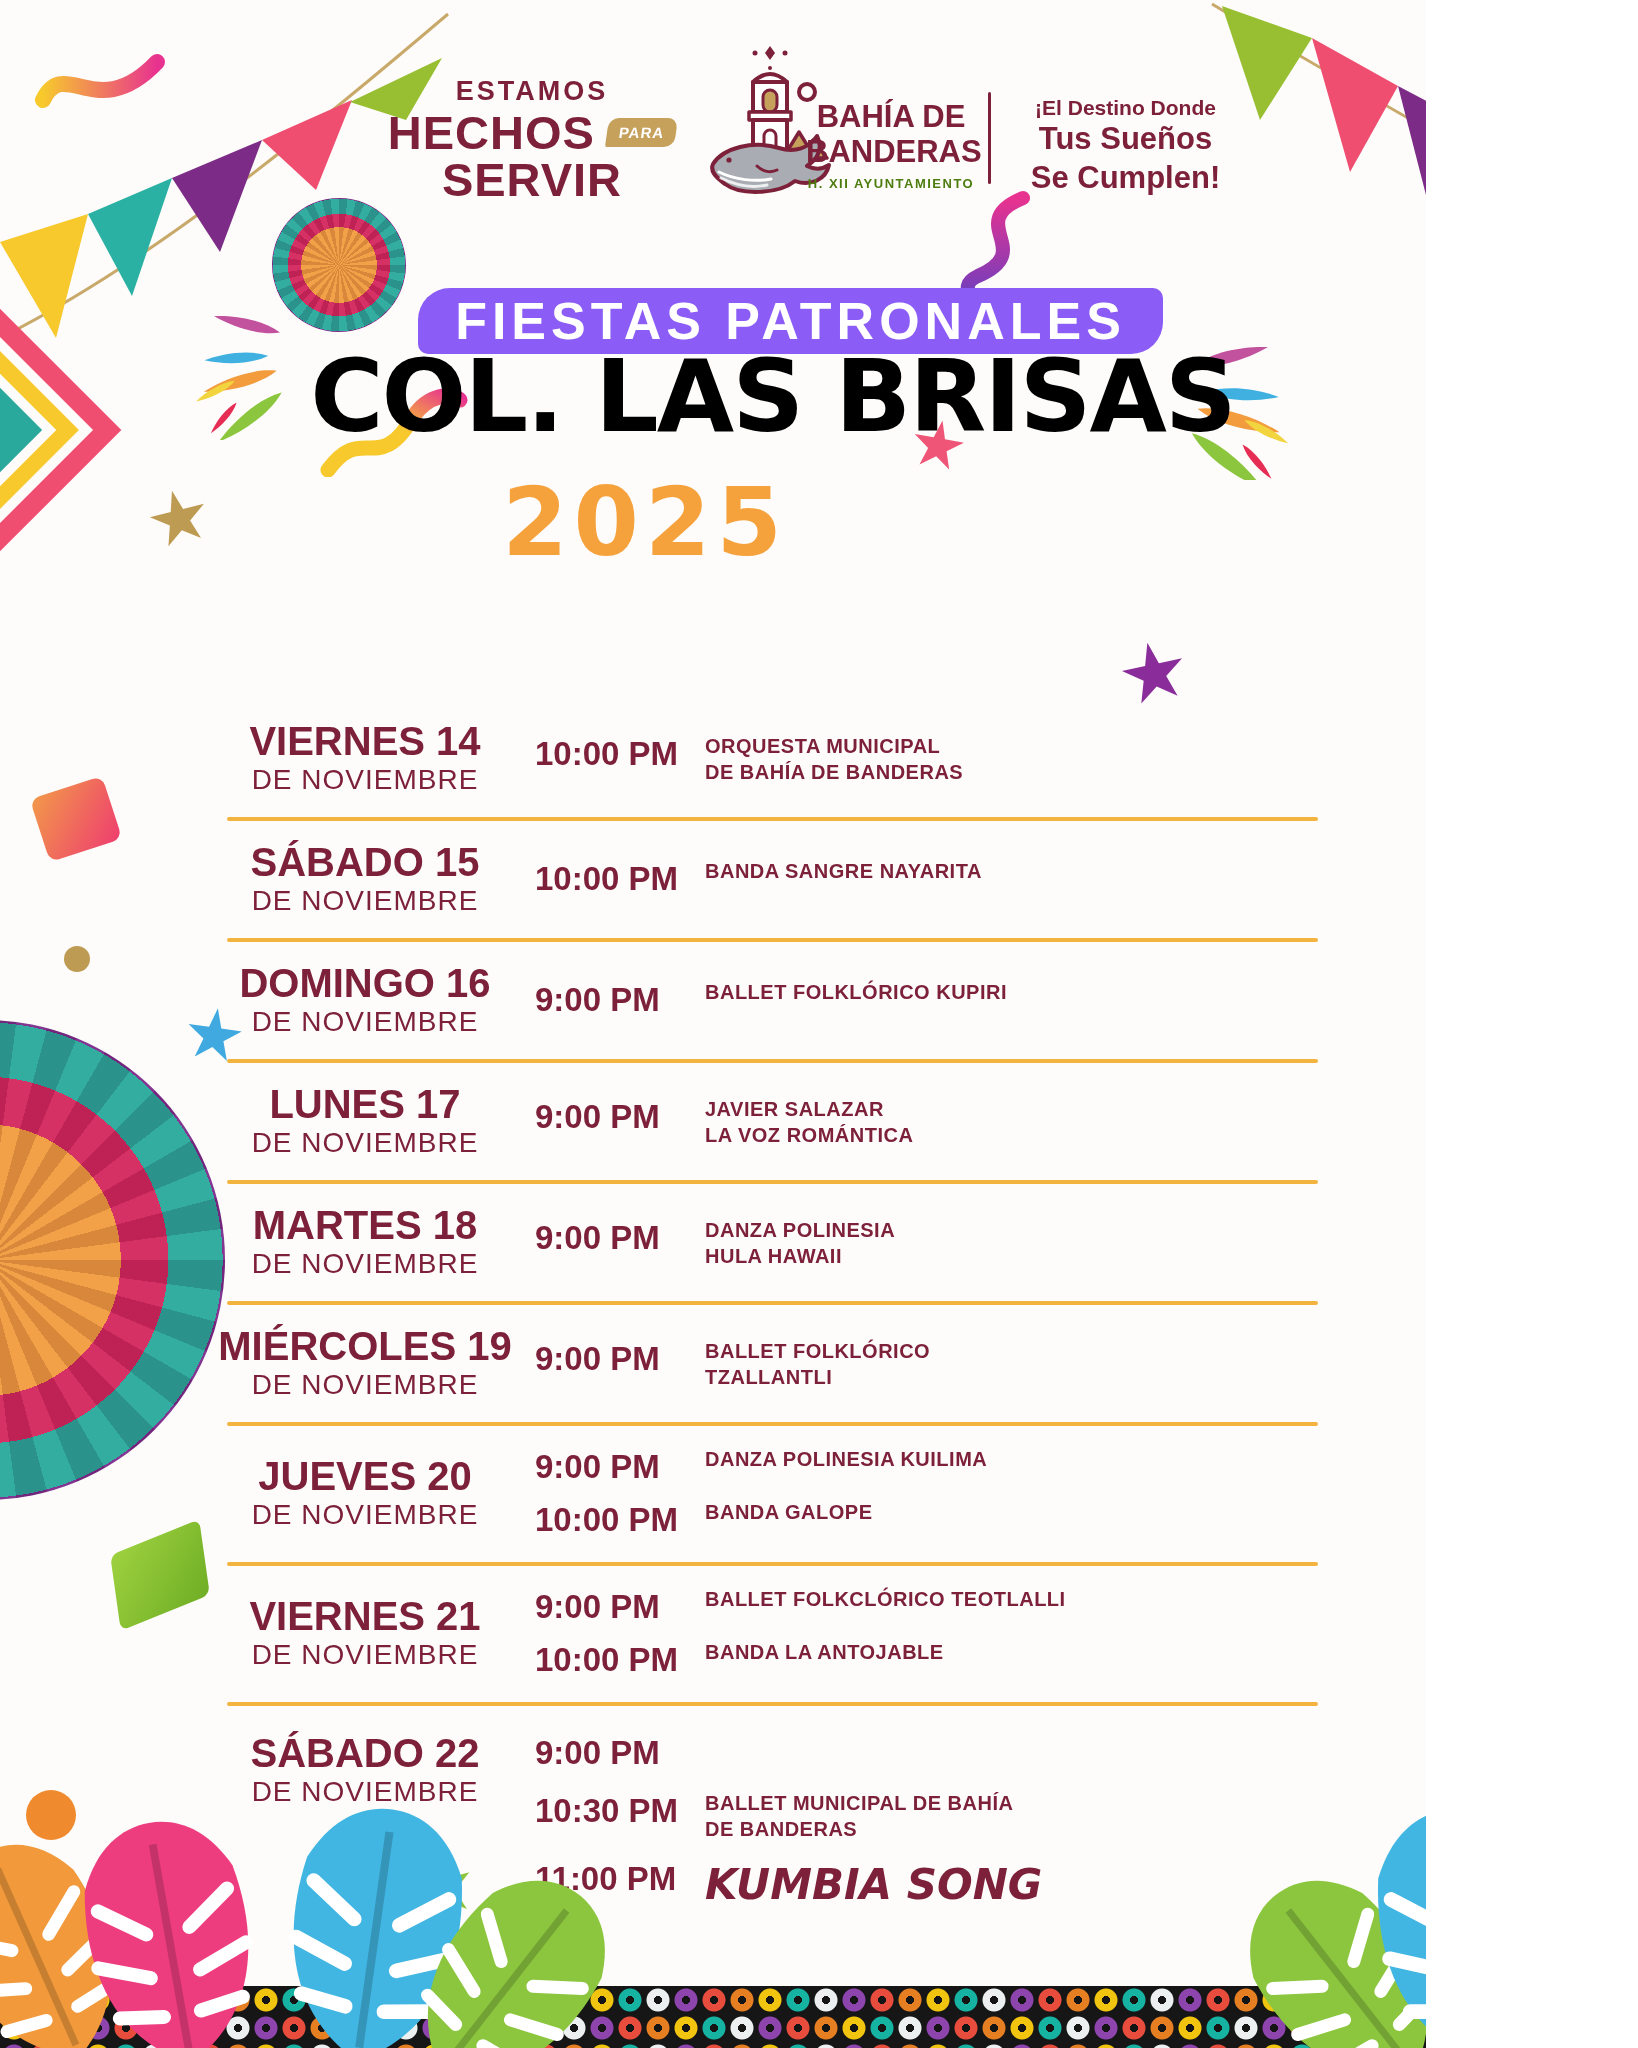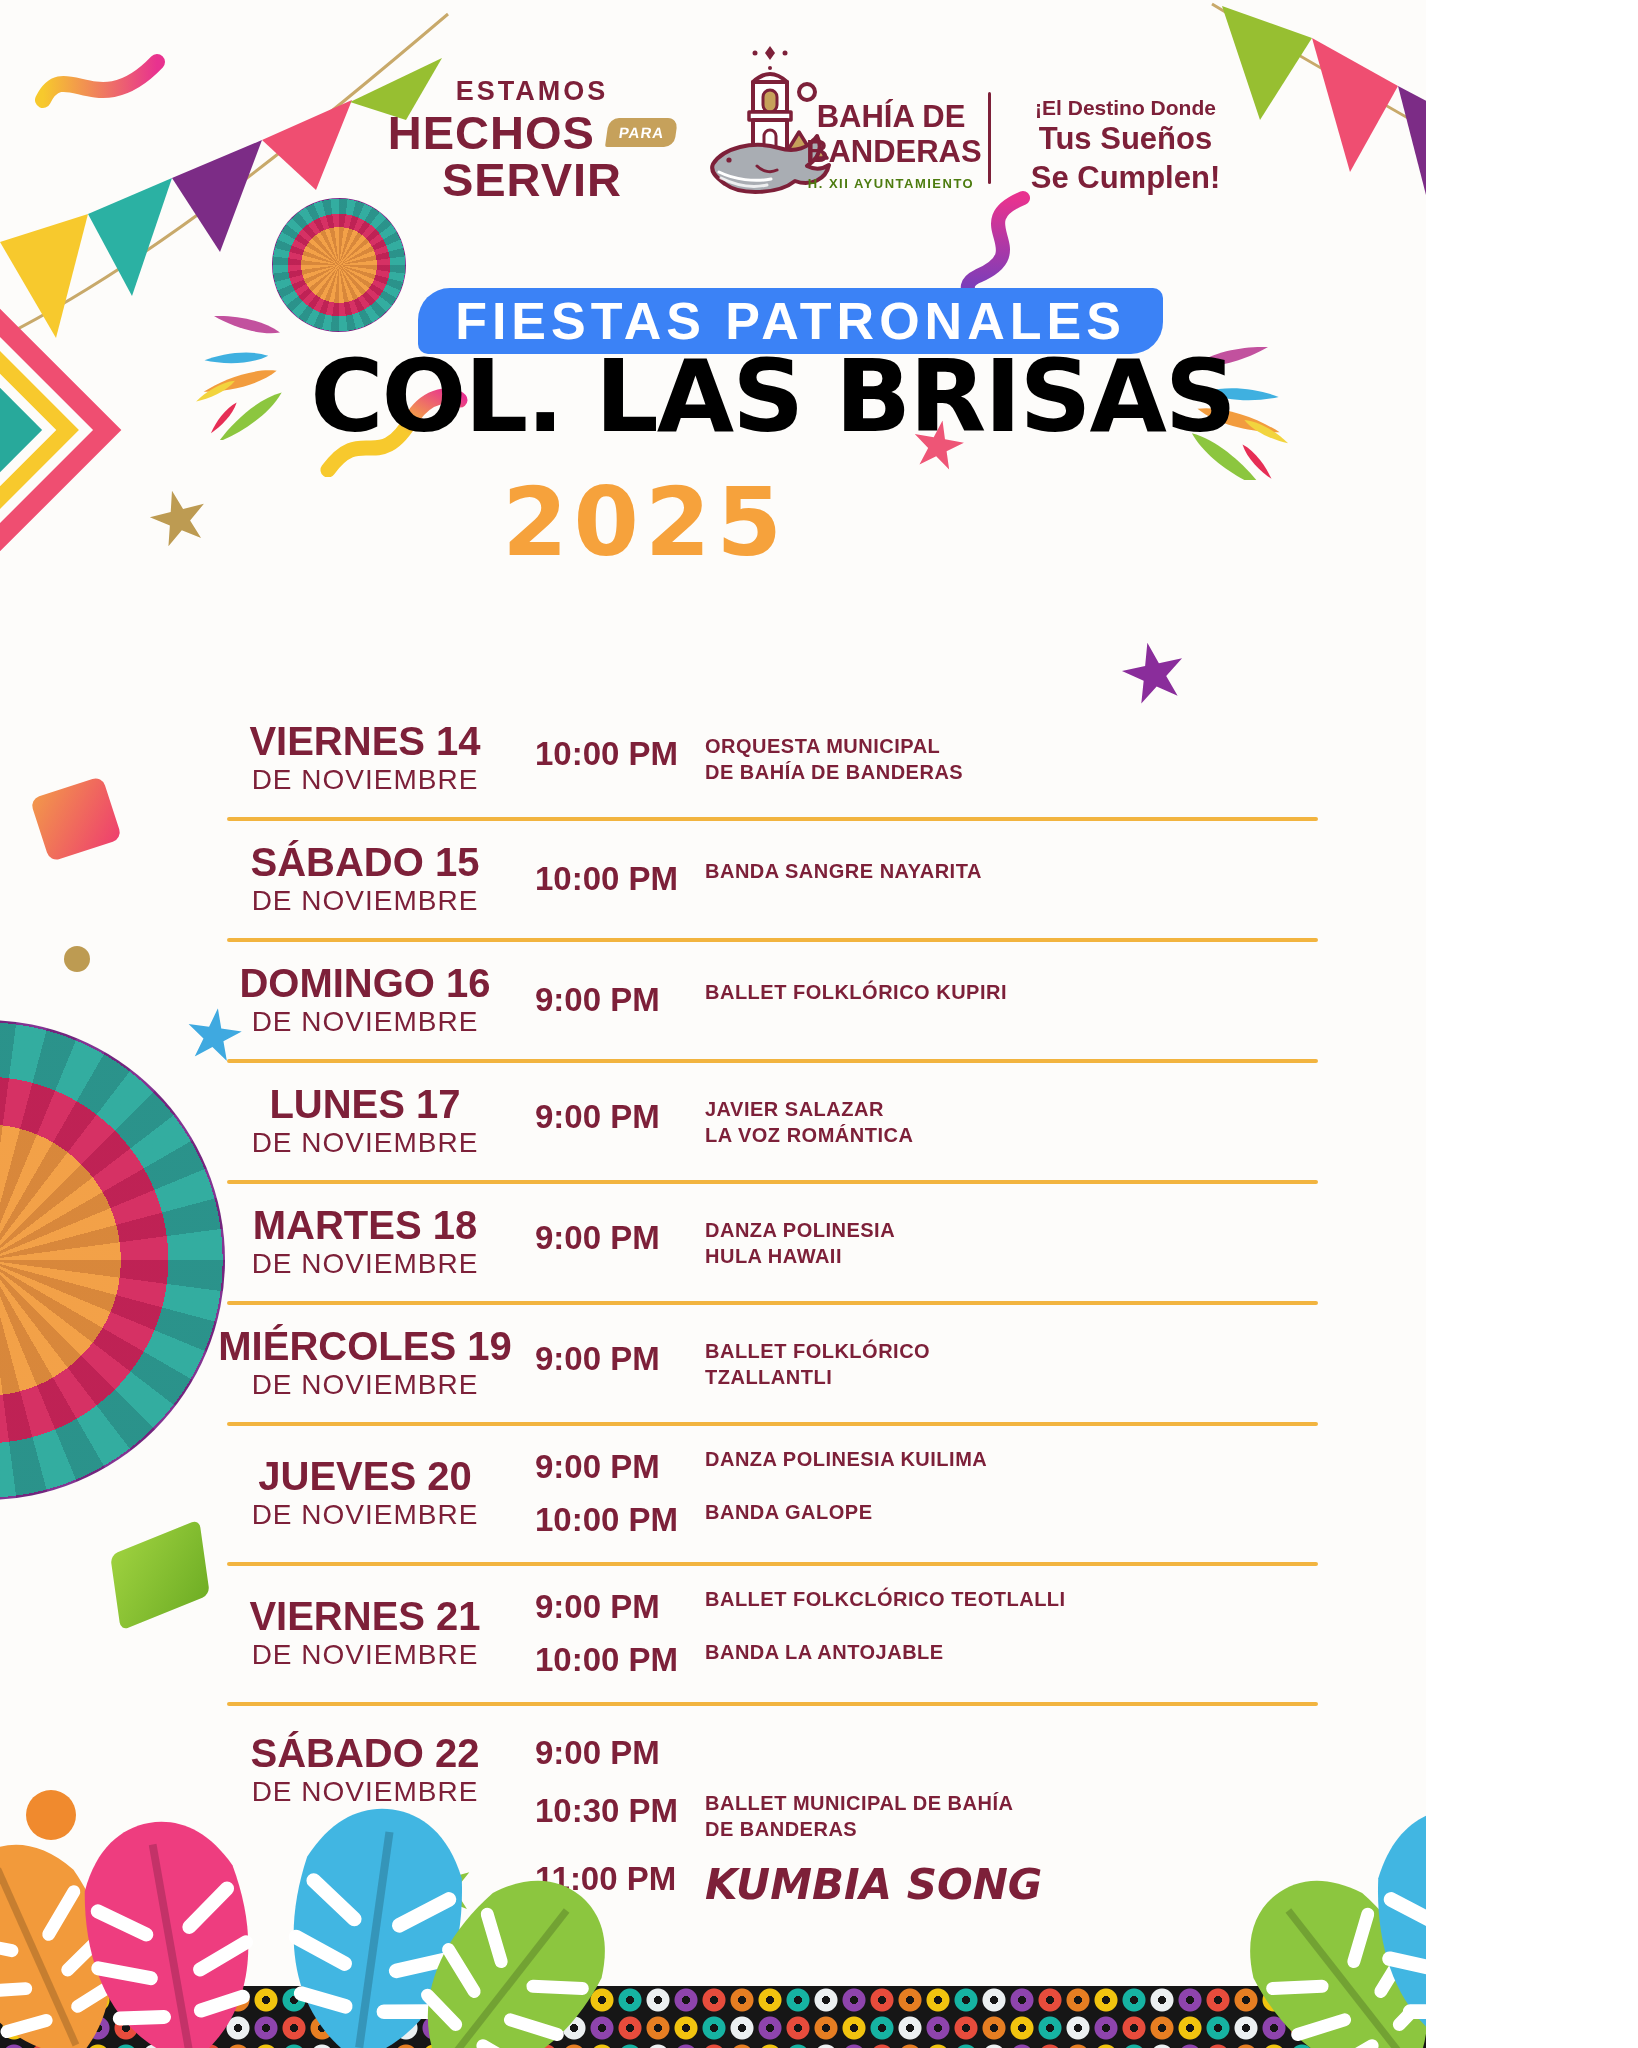--- a/index.html
+++ b/index.html
@@ -16,21 +16,21 @@
   .logo-svg{position:absolute;left:695px;top:40px;width:150px;height:165px;z-index:2;}
   .logo-text{position:absolute;left:806px;top:100px;width:170px;text-align:center;z-index:2;}
   .logo-title{font-size:31px;font-weight:800;line-height:1.12;}
   .logo-sub{font-size:13px;color:#4d7c0f;font-weight:700;letter-spacing:1.5px;margin-top:7px;}
   .header-divider{position:absolute;left:988px;top:92px;width:3px;height:92px;background:#7d2039;border-radius:2px;z-index:2;}
   .slogan{position:absolute;left:1003px;top:96px;width:245px;text-align:center;z-index:2;}
   .slogan-line1{font-size:21px;font-weight:800;}
   .slogan-line2,.slogan-line3{font-size:31px;font-weight:800;line-height:1.25;}
 
   
-  .banner{position:absolute;left:418px;top:288px;width:745px;height:66px;background:#3b82f6;
+  .banner{position:absolute;left:418px;top:288px;width:745px;height:66px;background:#8b5cf6;
           border-radius:32px 10px 32px 10px;display:flex;align-items:center;justify-content:center;
           color:#fff;font-size:52px;font-weight:800;letter-spacing:5px;z-index:2;}
   .main-title{position:absolute;left:0;top:338px;width:1545px;text-align:center;z-index:2;
           font-family:"DejaVu Sans",sans-serif;font-size:100px;font-weight:800;color:#000000;letter-spacing:-2px;}
   .year{position:absolute;left:0;top:468px;width:1290px;text-align:center;z-index:2;
           font-family:"DejaVu Sans",sans-serif;font-size:94px;font-weight:800;color:#f6a23c;letter-spacing:6px;}
 
   
   .schedule{position:absolute;left:215px;top:700px;width:1115px;z-index:2;}
   .row{display:flex;align-items:center;padding:20px 0;}

